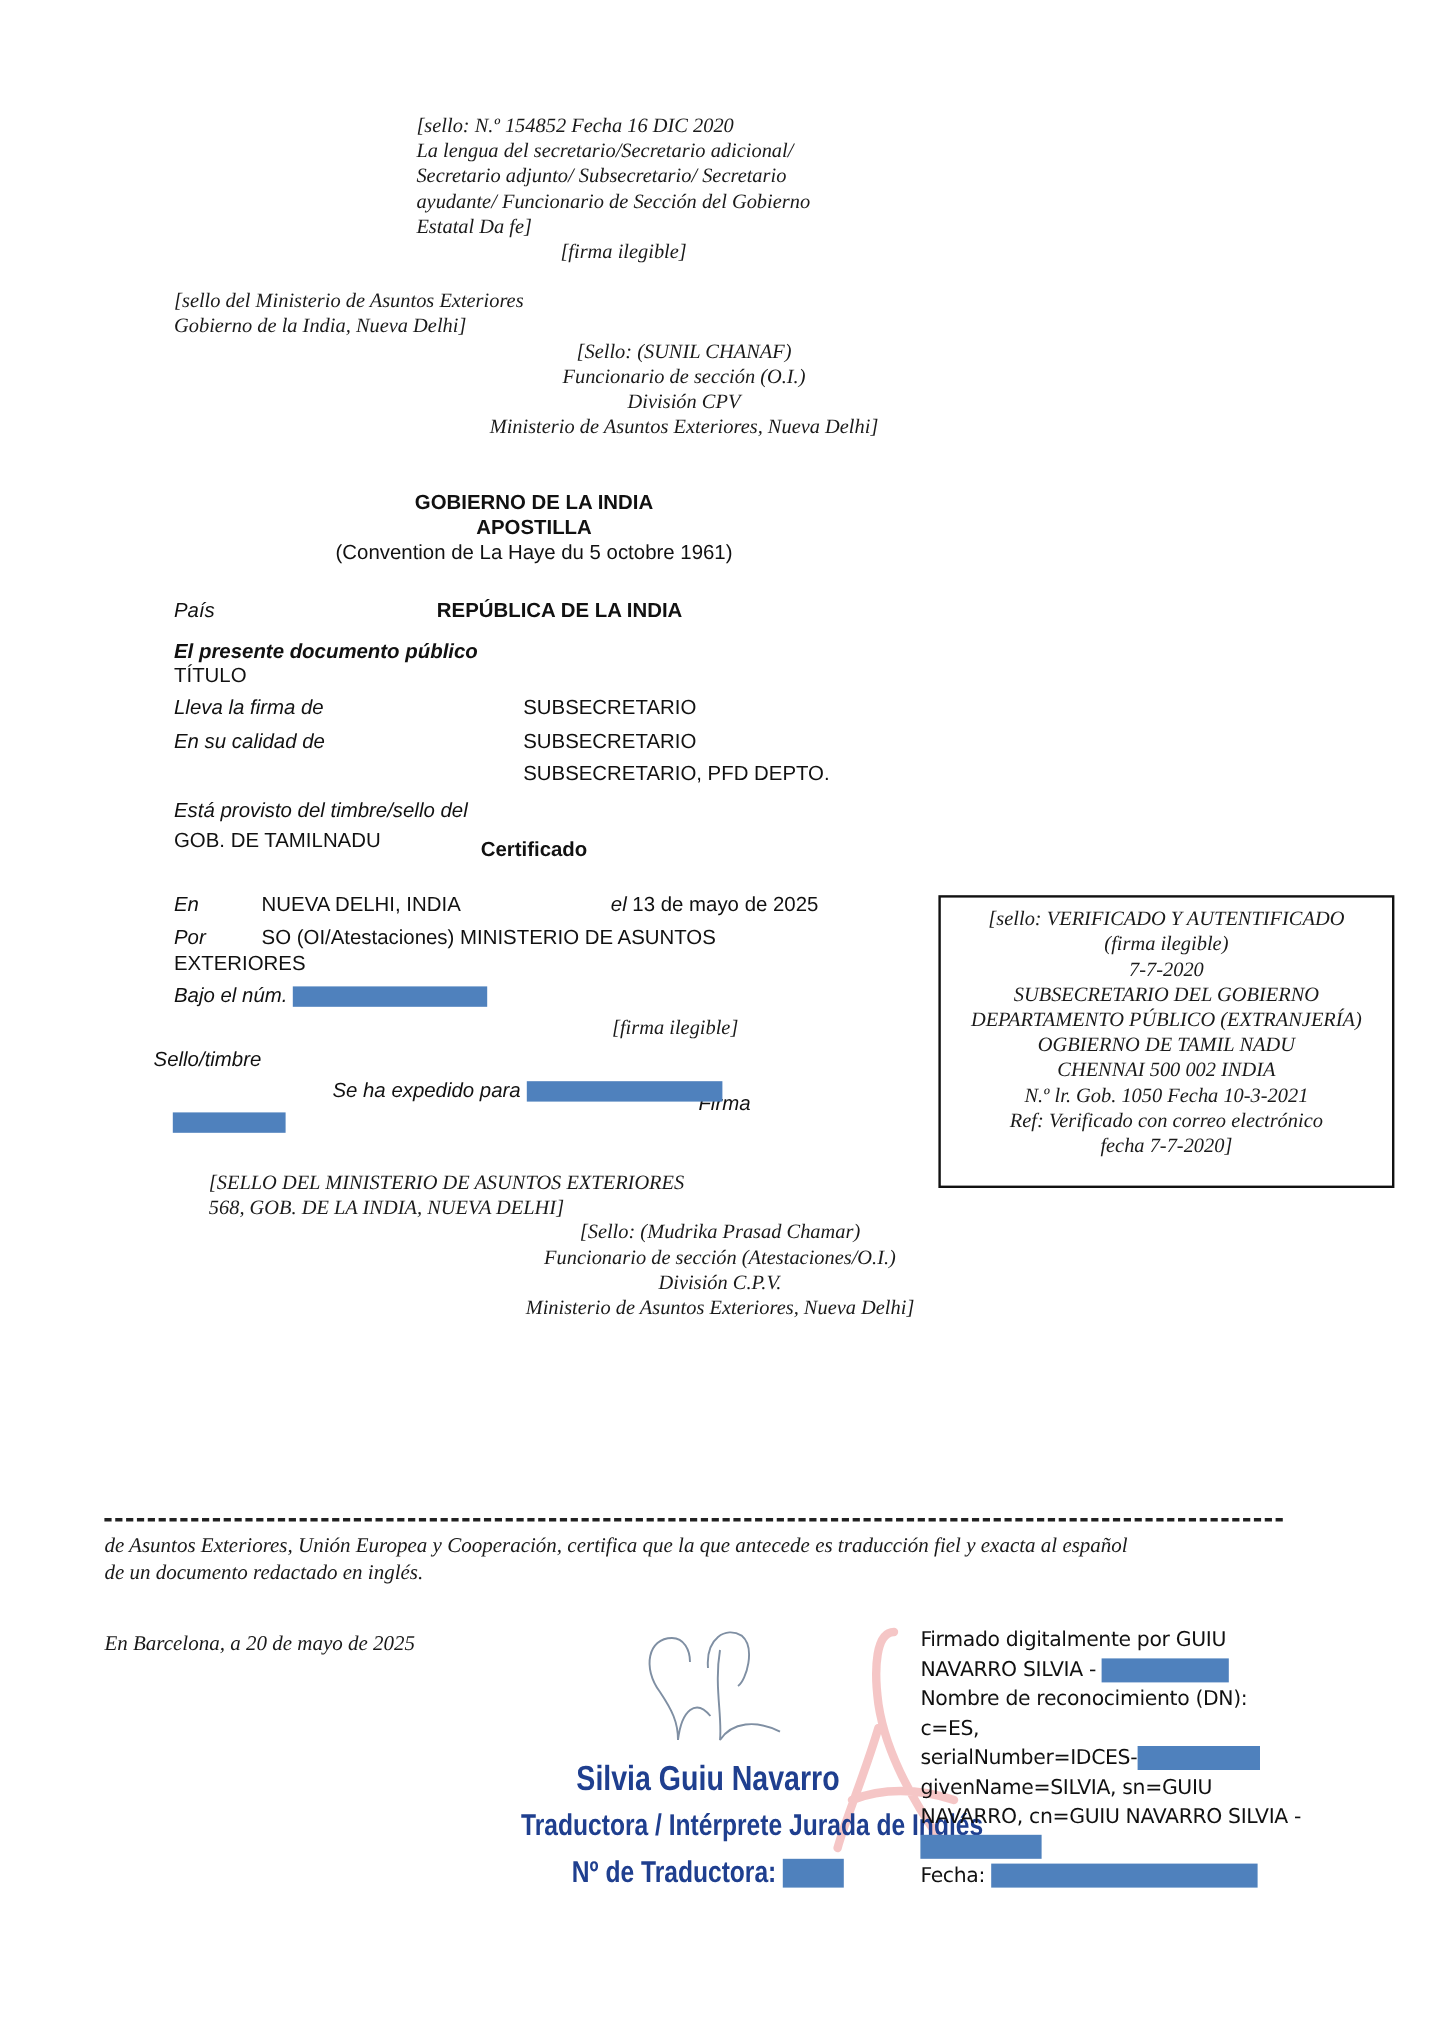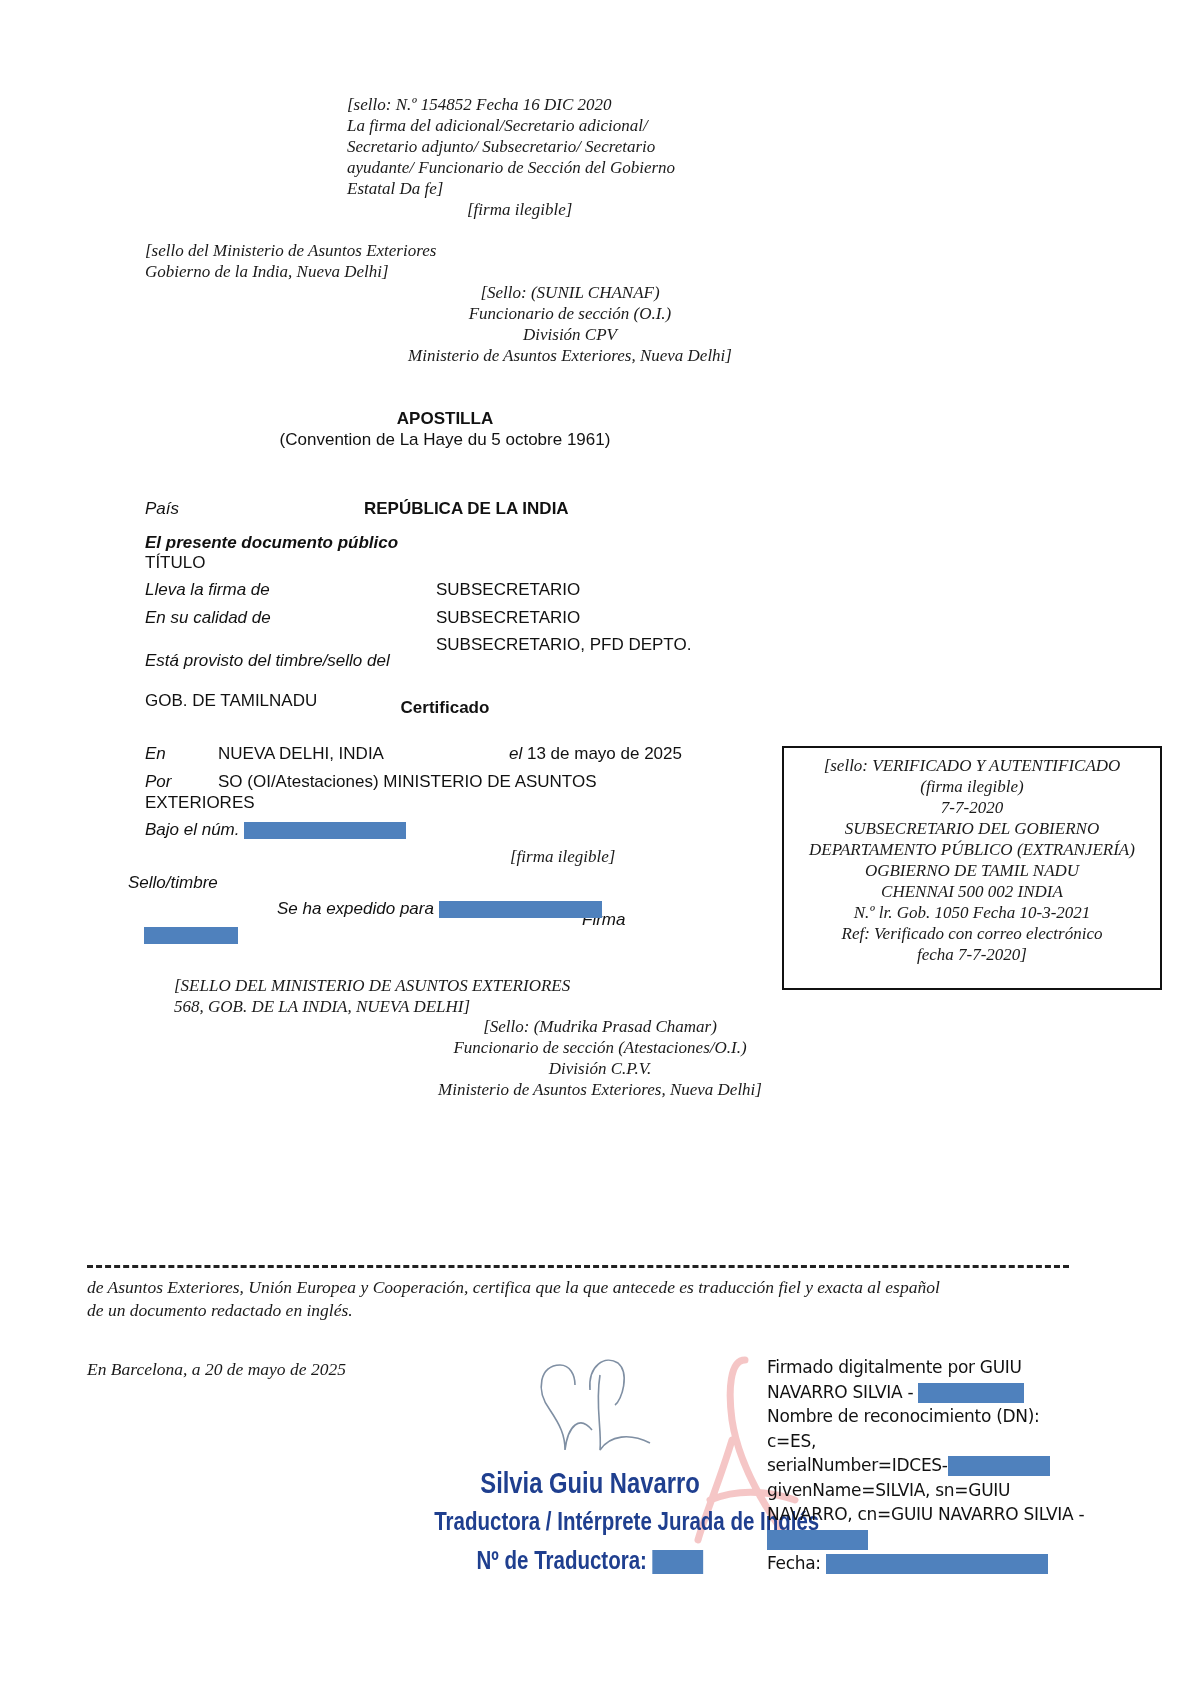--- a/index.html
+++ b/index.html
@@ -15,57 +15,58 @@
     .box { border: 2px solid #111; }
     .dash-rule { border-top: 3px dashed #222; height: 0; }
     .calibri { font-family: "DejaVu Sans", "Liberation Sans", sans-serif; font-size: 17px; line-height: 24.5px; color: #111; letter-spacing: -0.3px; }
     .stamp-name { font-family: "Liberation Sans", "DejaVu Sans", sans-serif; font-weight: bold; color: #1f3f8f; transform: scaleX(0.82); transform-origin: center; white-space: nowrap; }
   </style>
 </head>
 <body>
 
 <div class="abs serif-i" style="left:347px; top:94px;">
   <span class="line">[sello: N.º 154852   Fecha 16 DIC 2020</span>
-  <span class="line">La firma del adicional/Secretario adicional/</span>
+  <span class="line">La lengua del secretario/Secretario adicional/</span>
   <span class="line">Secretario adjunto/ Subsecretario/ Secretario</span>
   <span class="line">ayudante/ Funcionario de Sección del Gobierno</span>
   <span class="line">Estatal Da fe]</span>
 </div>
 <div class="abs serif-i" style="left:467px; top:199px;">[firma ilegible]</div>
 
 <div class="abs serif-i" style="left:145px; top:240px;">
   <span class="line">[sello del Ministerio de Asuntos Exteriores</span>
   <span class="line">Gobierno de la India, Nueva Delhi]</span>
 </div>
 
 <div class="abs serif-i center" style="left:380px; top:282px; width:380px;">
   <span class="line">[Sello: (SUNIL CHANAF)</span>
   <span class="line">Funcionario de sección (O.I.)</span>
   <span class="line">División CPV</span>
   <span class="line">Ministerio de Asuntos Exteriores, Nueva Delhi]</span>
 </div>
 
 <div class="abs sans center" style="left:245px; top:408px; width:400px;">
+  <span class="line bold">GOBIERNO DE LA INDIA</span>
   <span class="line bold">APOSTILLA</span>
   <span class="line">(Convention de La Haye du 5 octobre 1961)</span>
 </div>
 
 <div class="abs sans-i" style="left:145px; top:498px;">País</div>
 <div class="abs sans bold" style="left:364px; top:498px;">REPÚBLICA DE LA INDIA</div>
 
 <div class="abs sans-i bold" style="left:145px; top:532px;">El presente documento público</div>
 <div class="abs sans" style="left:145px; top:552px;">TÍTULO</div>
 
 <div class="abs sans-i" style="left:145px; top:579px;">Lleva la firma de</div>
 <div class="abs sans" style="left:436px; top:579px;">SUBSECRETARIO</div>
 
 <div class="abs sans-i" style="left:145px; top:607px;">En su calidad de</div>
 <div class="abs sans" style="left:436px; top:607px;">SUBSECRETARIO</div>
 
-<div class="abs sans-i" style="left:145px; top:650px;">Está provisto del timbre/sello del</div>
+<div class="abs sans-i" style="left:145px; top:665px;">Está provisto del timbre/sello del</div>
 <div class="abs sans" style="left:436px; top:634px;">SUBSECRETARIO, PFD DEPTO.</div>
 <div class="abs sans" style="left:145px; top:655px;margin-top:35px;">GOB. DE TAMILNADU</div>
 
 <div class="abs sans bold center" style="left:345px; top:697px; width:200px;">Certificado</div>
 
 <div class="abs sans-i" style="left:145px; top:743px;">En</div>
 <div class="abs sans" style="left:218px; top:743px;">NUEVA DELHI, INDIA</div>
 <div class="abs sans" style="left:509px; top:743px;text-align:center;">
   <span class="sans-i">el</span>
   <span>13 de mayo de 2025</span>

